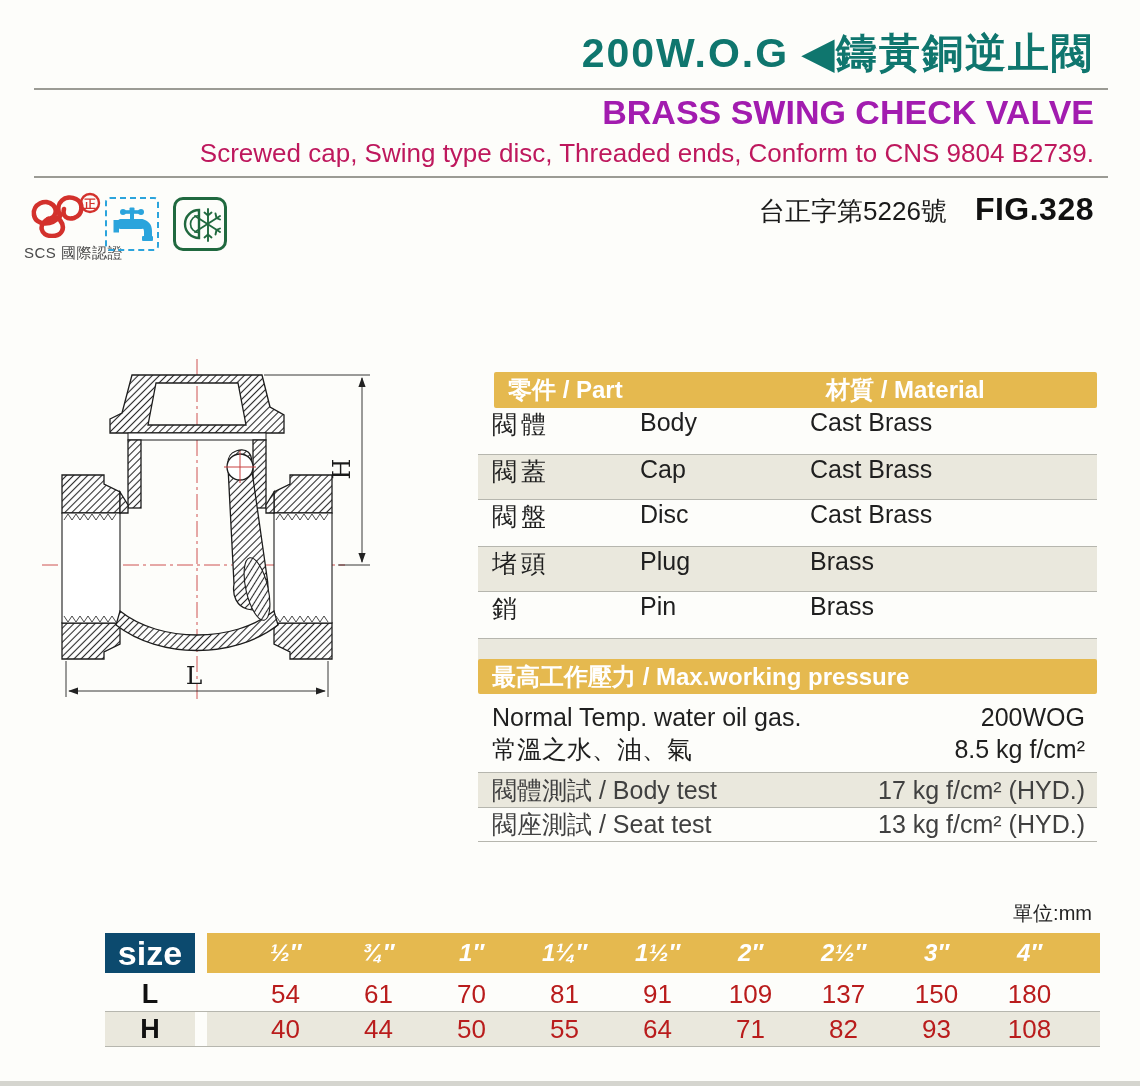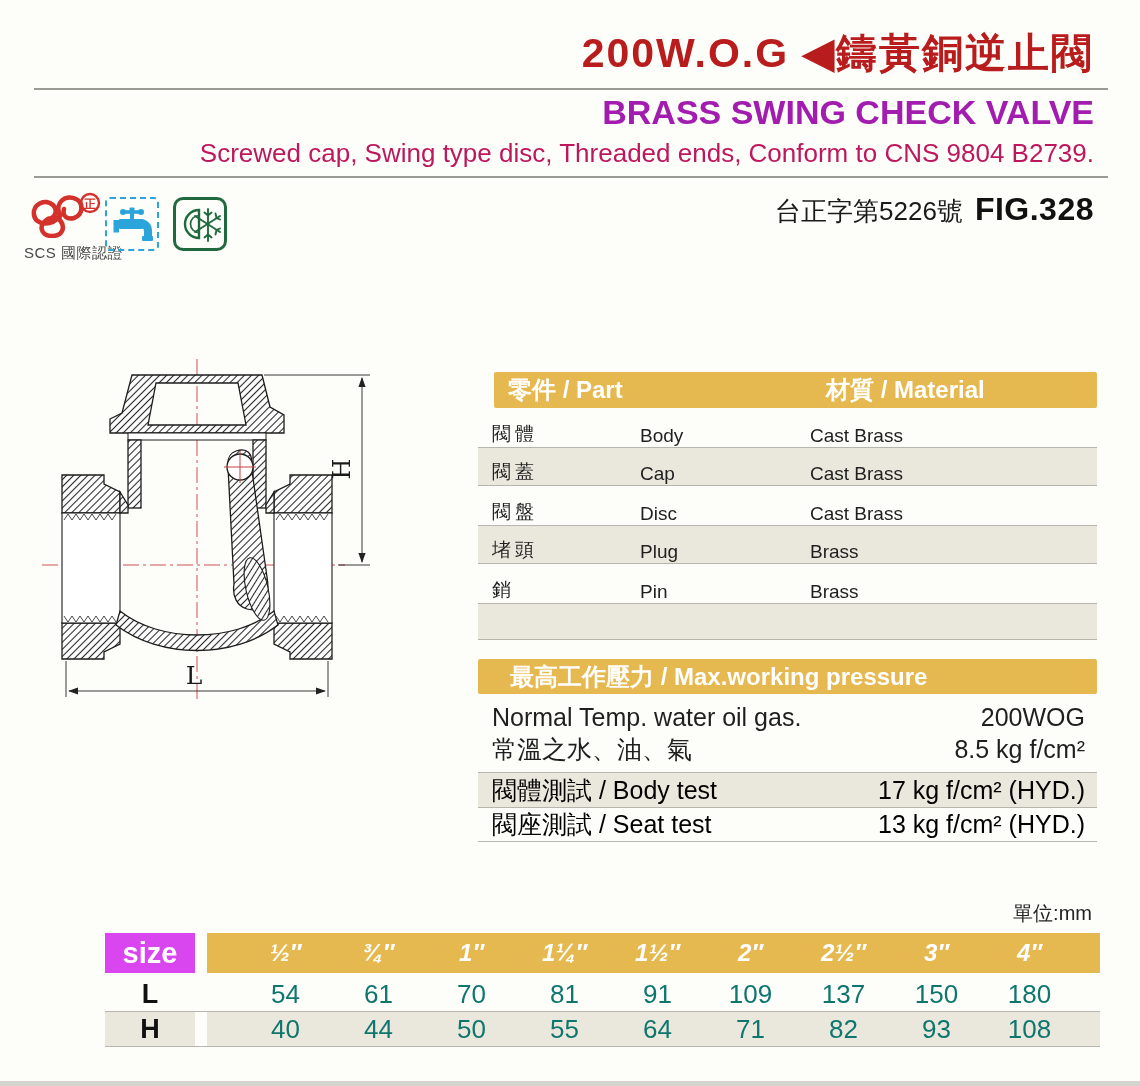--- a/index.html
+++ b/index.html
@@ -5,76 +5,76 @@
   html,body{margin:0;padding:0;}
   body{
     width:1140px;height:1086px;position:relative;overflow:hidden;
     background:#fdfdfa;
     font-family:"Liberation Sans", sans-serif;
     color:#222;
   }
   .abs{position:absolute;}
 
   
-  .title-zh{top:26px;right:46px;font-size:41px;font-weight:bold;color:#b91c1c;letter-spacing:2px;white-space:nowrap;}
+  .title-zh{top:26px;right:46px;font-size:41px;font-weight:bold;color:#0f766e;letter-spacing:2px;white-space:nowrap;}
   .rule{height:2px;background:#9b9b94;left:34px;right:32px;}
   .rule-1{top:88px;}
   .rule-2{top:176px;}
   .title-en{top:93px;right:46px;font-size:34px;font-weight:bold;color:#a21caf;letter-spacing:0px;white-space:nowrap;}
   .subtitle{top:138px;right:46px;font-size:26px;color:#be185d;white-space:nowrap;}
 
   
   .cns-wrap{left:24px;top:192px;width:84px;text-align:center;}
   .scs-label{font-size:15px;color:#4a4a4a;margin-top:2px;letter-spacing:0.5px;white-space:nowrap;}
   .cert-box{width:54px;height:54px;top:197px;box-sizing:border-box;display:flex;align-items:center;justify-content:center;}
   .faucet-box{left:105px;border:2px dashed #2ba4dc;border-radius:5px;}
   .frost-box{left:173px;border:3px solid #20693f;border-radius:10px;}
-  .cert-right{top:191px;right:46px;display:flex;align-items:baseline;gap:12px;white-space:nowrap;margin-left:40px;}
+  .cert-right{top:191px;right:46px;display:flex;align-items:baseline;gap:28px;white-space:nowrap;margin-left:40px;}
   .cert-number{font-size:26px;color:#1a1a1a;}
   .figure-number{font-size:32px;font-weight:bold;color:#111;letter-spacing:0.5px;}
 
   
   .gold-bar{background:#e5b94f;color:#fff;font-weight:bold;font-size:24px;}
   .beige{background:#eae8dd;}
   .thin-b{border-bottom:1px solid #b6b6ae;}
 
   
   .parts{left:478px;top:372px;width:619px;}
   .pt-head{height:36px;display:flex;align-items:center;padding-left:14px;box-sizing:border-box;border-radius:2px;margin-left:16px;}
   .pt-head .h1{width:318px;}
-  .pt-row{height:39px;display:flex;align-items:flex-end;padding-left:14px;box-sizing:border-box;font-size:19px;color:#1f1f1f;}
+  .pt-row{height:46px;display:flex;align-items:flex-start;padding-left:14px;box-sizing:border-box;font-size:25px;color:#1f1f1f;}
   .pt-row .c-zh{width:148px;letter-spacing:4px;}
   .pt-row .c-en{width:170px;}
   .pt-row .c-mat{flex:1;}
   .pt-empty{height:35px;border-top:1px solid #b6b6ae;}
 
   
   .press{left:478px;top:659px;width:619px;}
-  .pr-head{height:35px;display:flex;align-items:center;padding-left:32px;box-sizing:border-box;border-radius:2px;}
+  .pr-head{height:35px;display:flex;align-items:center;padding-left:14px;box-sizing:border-box;border-radius:2px;}
   .pr-row1{display:flex;justify-content:space-between;align-items:center;padding:7px 12px 7px 14px;font-size:25px;color:#1f1f1f;}
   .pr-row1 .lft div{line-height:32px;}
   .pr-row1 .rgt{text-align:right;}
   .pr-row1 .rgt div{line-height:32px;}
-  .pr-row{height:35px;display:flex;justify-content:space-between;align-items:center;padding:0 12px 0 14px;font-size:25px;color:#000000;box-sizing:border-box;border-top:1px solid #b6b6ae;}
+  .pr-row{height:35px;display:flex;justify-content:space-between;align-items:center;padding:0 12px 0 14px;font-size:25px;color:#404040;box-sizing:border-box;border-top:1px solid #b6b6ae;}
   .pr-last{border-bottom:1px solid #b6b6ae;}
 
   
   .sizes{left:105px;top:900px;width:995px;}
   .unit{position:absolute;top:0;right:8px;font-size:20px;color:#222;}
   .sz-head{position:absolute;top:33px;left:0;right:0;height:40px;display:flex;}
-  .sz-corner{width:90px;background:#d946ef;color:#fff;font-weight:bold;font-size:29px;display:flex;align-items:center;justify-content:center;}
+  .sz-corner{width:90px;background:#0c4a6e;color:#fff;font-weight:bold;font-size:34px;display:flex;align-items:center;justify-content:center;}
   .sz-gap{width:12px;}
   .sz-bar{flex:1;background:#e5b94f;display:flex;align-items:center;padding:0 24px 0 32px;}
   .sz-bar span{flex:1;text-align:center;color:#fff;font-weight:bold;font-style:italic;font-size:24px;}
   .sz-row{position:absolute;left:0;right:0;height:34px;display:flex;}
   .sz-row-l{top:77px;}
   .sz-row-h{top:112px;}
   .sz-label{width:90px;display:flex;align-items:center;justify-content:center;font-weight:bold;font-size:27px;color:#111;}
   .sz-cells{flex:1;display:flex;align-items:center;padding:0 24px 0 32px;}
-  .sz-cells span{flex:1;text-align:center;font-size:26px;color:#0f766e;}
+  .sz-cells span{flex:1;text-align:center;font-size:26px;color:#b91c1c;}
   .sz-row .fill{height:100%;}
   .gap-white{background:#fdfdfa;}
 
   .scan-edge{left:0;right:0;bottom:0;height:5px;background:#d5d5cf;}
 </style>
 </head>
 <body>
 
 <div class="abs title-zh">200W.O.G ◀鑄黃銅逆止閥</div>
 <div class="abs rule rule-1"></div>

